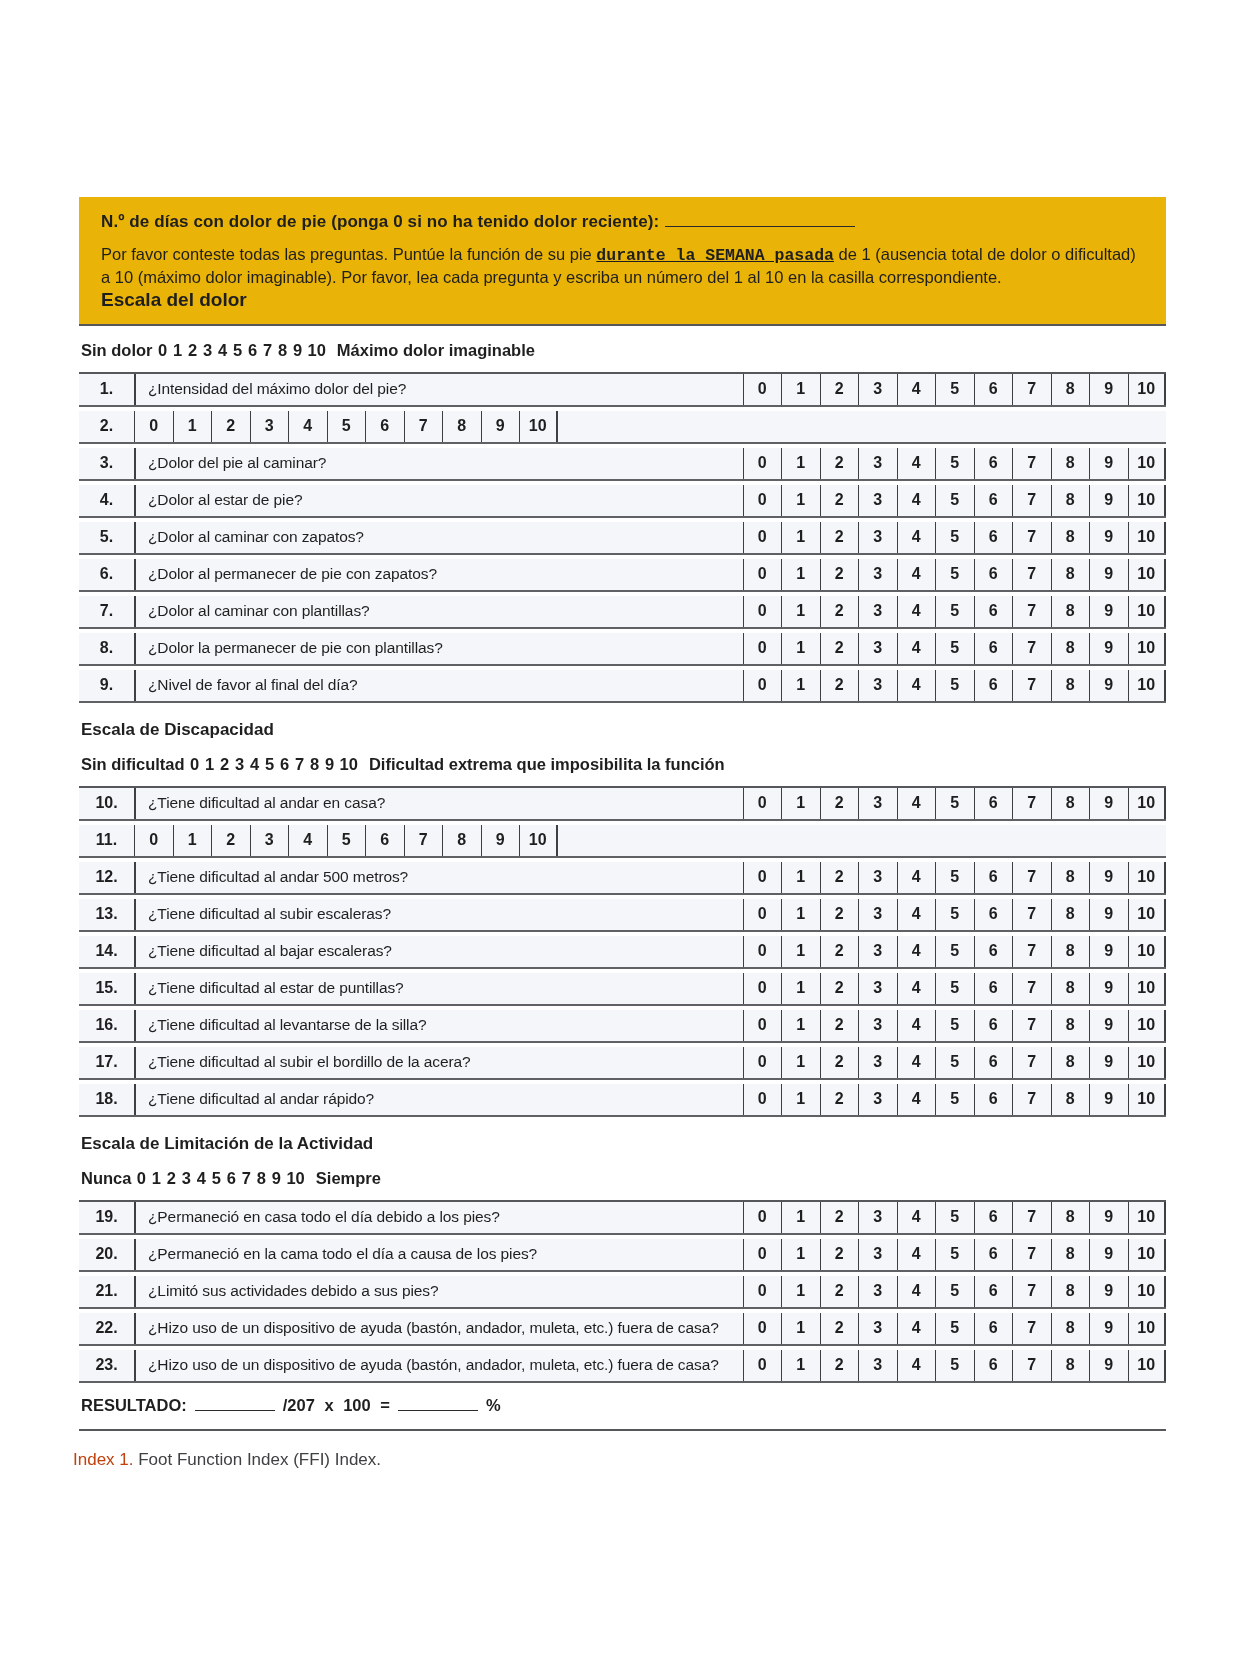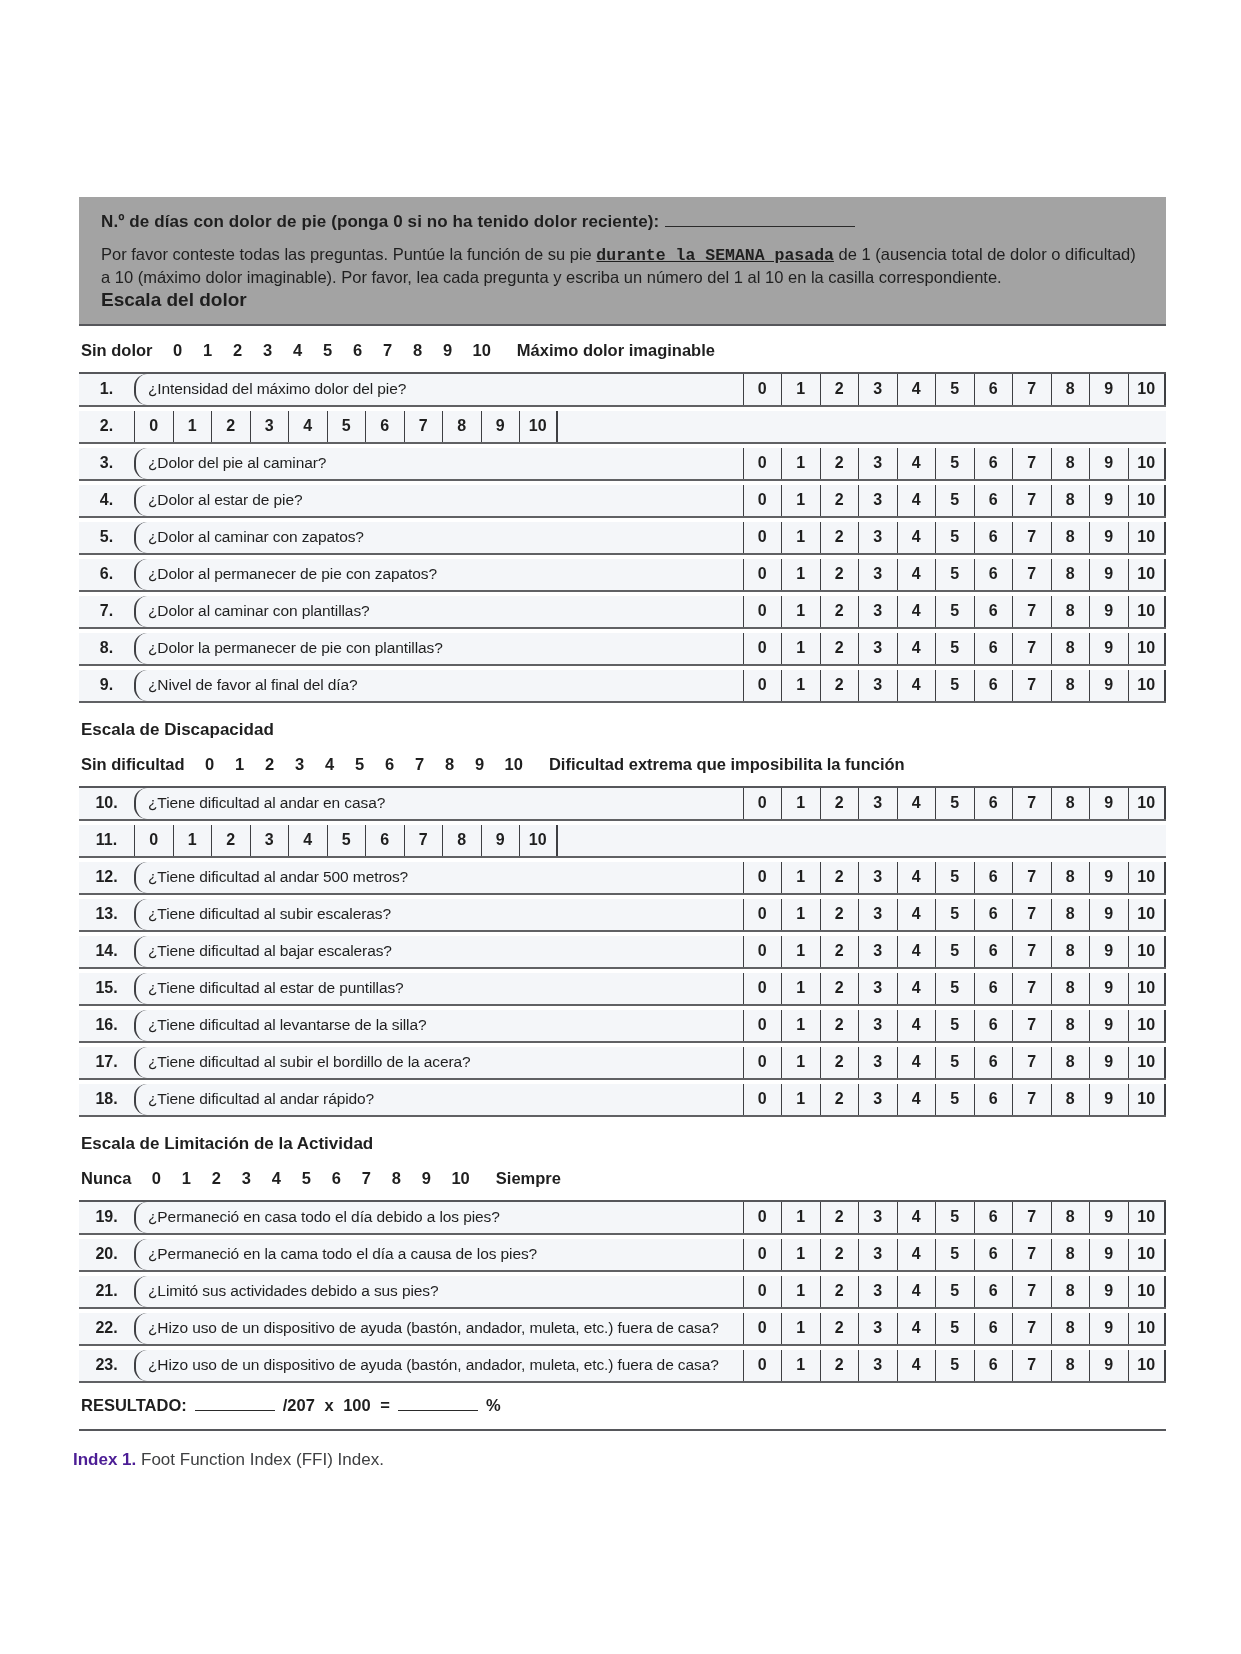--- a/index.html
+++ b/index.html
@@ -5,78 +5,77 @@
   html,body{margin:0;padding:0;}
   body{
     width:1241px;height:1654px;background:#ffffff;
     font-family:"Liberation Sans", sans-serif;color:#1f1f1f;
     position:relative;overflow:hidden;
   }
   .content{width:1087px;margin-left:79px;}
 
   
   .intro{
-    margin-top:197px;background:#a3a3a3;
+    margin-top:197px;background:#eab308;
     padding:15px 22px 13px 22px;
   }
   .intro-title{font-size:17px;font-weight:bold;letter-spacing:0.1px;}
   .blank-line{
     display:inline-block;width:190px;border-bottom:1.6px solid #2a2a2a;
     height:14px;vertical-align:baseline;margin-left:6px;
   }
   .intro-par{font-size:16.5px;line-height:1.33;margin-top:12px;}
   .intro-par .emph{font-weight:bold;text-decoration:underline;font-family:Liberation Mono, monospace;}
   .intro-heading{font-size:19px;font-weight:bold;}
 
   .top-rule{border-top:2.5px solid #56575b;height:0;}
 
   
   .section-heading{font-size:17px;font-weight:bold;margin:17px 0 0 2px;}
   .scale-line{
-    display:flex;align-items:flex-end;gap:20px;
+    display:flex;align-items:flex-end;gap:5px;
     font-size:16.5px;font-weight:bold;margin:15px 0 12px 2px;
   }
   .scale-num{min-width:10px;text-align:center;}
   .scale-right{margin-left:6px;}
 
   
   .qtable{border-top:2.5px solid #56575b;}
   .qrow{
     display:flex;align-items:stretch;background:#f4f6f9;
     border-bottom:2px solid #606164;margin-bottom:4px;min-height:31px;
   }
   .qrow:last-child{margin-bottom:0;}
   .cell-num{
     width:55px;flex:0 0 55px;display:flex;align-items:center;justify-content:center;
     font-size:16px;font-weight:bold;box-sizing:border-box;
   }
   .cell-q{
     flex:1;display:flex;align-items:center;padding:2px 4px 2px 12px;
     font-size:15.5px;border-left:2px solid #3e3f43;box-sizing:border-box;
     letter-spacing:-0.1px;
-    border-radius:13px;
   }
   .cell-n{
     width:38.5px;flex:0 0 38.5px;display:flex;align-items:center;justify-content:center;
     font-size:16px;font-weight:bold;border-left:1.5px solid #3e3f43;box-sizing:border-box;
   }
   .cell-n:last-child{border-right:2px solid #3e3f43;}
 
   
   .result{
     display:flex;align-items:baseline;gap:8px;
     font-size:16.5px;font-weight:bold;
     padding:13px 0 14px 2px;border-bottom:2.5px solid #56575b;
   }
   .result .blank-line{width:80px;margin-left:0;}
   .result .formula{word-spacing:5px;}
 
   
   .caption{margin-top:19px;font-size:17px;color:#3f4042;margin-left:-6px;}
-  .caption .cap-label{color:#4c1d95;font-weight:bold;}
+  .caption .cap-label{color:#c2410c;font-weight:normal;}
 </style>
 </head>
 <body>
 
 <div class="content">
 
   <div class="intro">
     <div class="intro-title"><span>N.º de días con dolor de pie (ponga 0 si no ha tenido dolor reciente):</span><span class="blank-line"></span></div>
     <div class="intro-par"><span>Por favor conteste todas las preguntas. Puntúe la función de su pie </span><span class="emph">durante la SEMANA pasada</span><span> de 1 (ausencia total de dolor o dificultad) a 10 (máximo dolor imaginable). Por favor, lea cada pregunta y escriba un número del 1 al 10 en la casilla correspondiente.</span></div>
     <div class="intro-heading">Escala del dolor</div>

